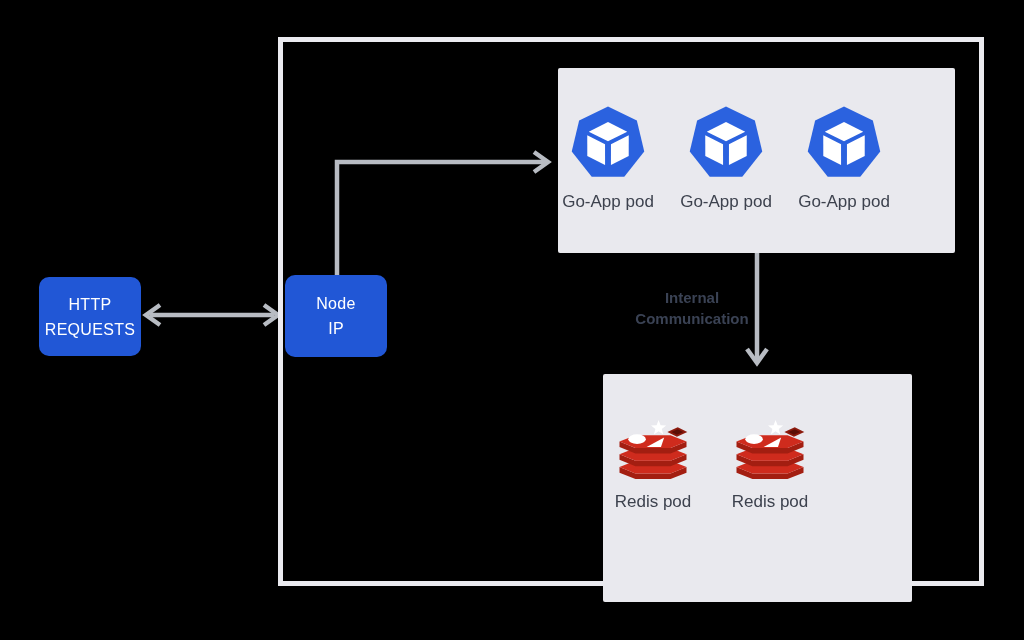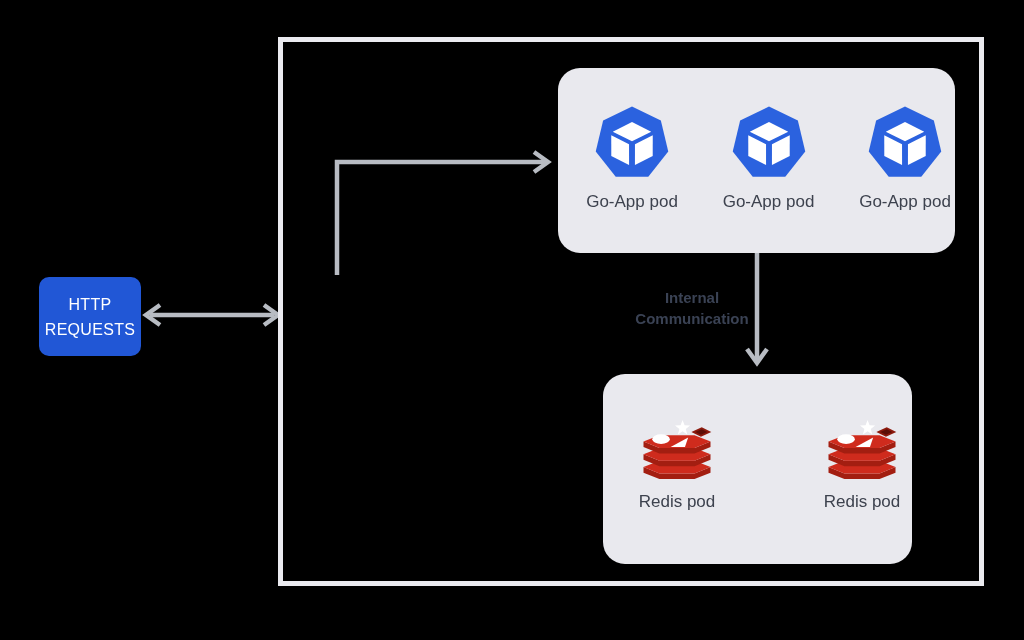--- a/index.html
+++ b/index.html
@@ -15,25 +15,25 @@
   
   .bluebox{
     position:absolute;background:#2157d6;border-radius:10px;color:#fff;
     display:flex;flex-direction:column;align-items:center;justify-content:center;
     font-size:16px;font-weight:500;line-height:25px;letter-spacing:.3px;
   }
   .bluebox.http{left:39px;top:277px;width:102px;height:79px;}
   .bluebox.nodeip{left:285px;top:275px;width:102px;height:82px;}
   
   .panel{
-    position:absolute;background:#e9e9ee;border-radius:22px;
-    display:flex;justify-content:space-between;box-sizing:border-box;padding-left:24px;
+    position:absolute;background:#e9e9ee;border-radius:2px;
+    display:flex;justify-content:flex-start;box-sizing:border-box;
   }
   .panel.app{left:558px;top:68px;width:397px;height:185px;gap:18px;padding-top:37px;}
-  .panel.redis{left:603px;top:374px;width:309px;height:190px;gap:17px;padding-top:42px;}
+  .panel.redis{left:603px;top:374px;width:309px;height:228px;gap:17px;padding-top:42px;}
   .pod-col{width:100px;display:flex;flex-direction:column;align-items:center;}
   .pod-col svg.k8s{width:74px;height:74px;display:block;}
   .pod-col svg.redis{width:80px;height:67px;display:block;}
   .pod-label{margin-top:13px;font-size:17px;color:#3d424e;white-space:nowrap;}
   .panel.redis .pod-label{margin-top:9px;}
   
   .dlabel{
     position:absolute;color:#3a4254;font-weight:600;text-align:center;
   }
   .dlabel.external{left:325px;top:130px;width:220px;font-size:15px;}
@@ -64,20 +64,24 @@
     </g>
   </svg>
 
   <div class="cluster"></div>
 
   <div class="bluebox http">
     <div>HTTP</div>
     <div>REQUESTS</div>
   </div>
 
+  <div class="bluebox nodeip">
+    <div>Node</div>
+    <div>IP</div>
+  </div>
 
   <div class="dlabel internal">
     <div>Internal</div>
     <div>Communication</div>
   </div>
 
   <div class="panel app">
     <div class="pod-col">
       <svg class="k8s" viewBox="0 0 100 100">
         <polygon points="50,2 89,21 99,63 72,97 28,97 1,63 11,21" fill="#2b62df" stroke="none"></polygon>

